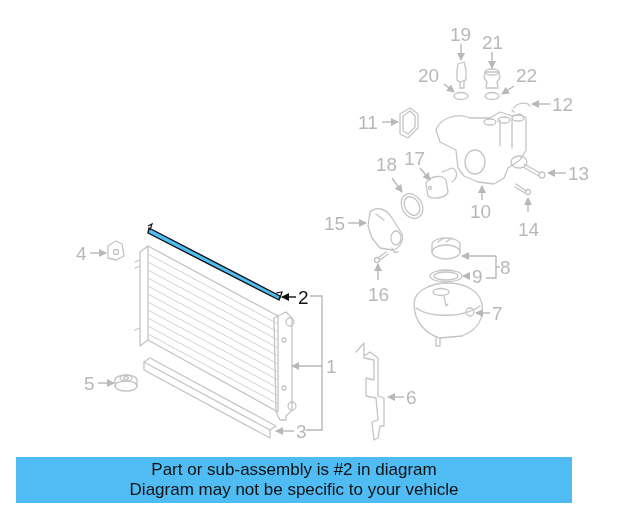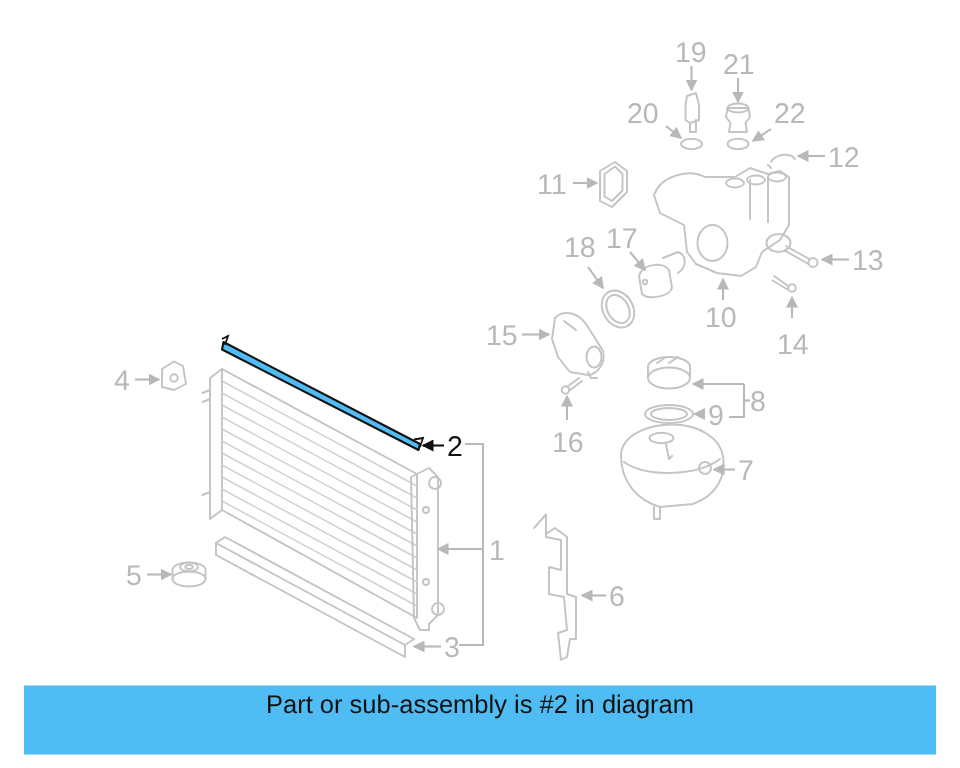--- a/index.html
+++ b/index.html
@@ -4,21 +4,21 @@
 <style>
   html, body { margin: 0; padding: 0; background: #ffffff; }
   body { width: 640px; height: 512px; position: relative; overflow: hidden; font-family: "Liberation Sans", sans-serif; }
   #diagram { position: absolute; left: 0; top: 0; width: 640px; height: 460px; }
   .lbl { font-family: "Liberation Sans", sans-serif; font-size: 19px; fill: #b8b8b8; }
   .lbl-hl { font-family: "Liberation Sans", sans-serif; font-size: 19px; fill: #111111; }
   .part { fill: none; stroke: #c4c4c4; stroke-width: 1.3; stroke-linejoin: round; stroke-linecap: round; }
   .partfill { fill: #ffffff; stroke: #c4c4c4; stroke-width: 1.3; stroke-linejoin: round; }
   .arrow { stroke: #b8b8b8; stroke-width: 1.4; fill: none; }
   .fin { stroke: #d0d0d0; stroke-width: 1; }
-  #banner { position: absolute; left: 16px; top: 457px; width: 608px; height: 46px; background: #4fbcf4; text-align: center; color: #111; font-size: 17px; line-height: 20px; padding-top: 3px; box-sizing: border-box; }
+  #banner { position: absolute; left: 16px; top: 457px; width: 556px; height: 46px; background: #4fbcf4; text-align: center; color: #111; font-size: 17px; line-height: 20px; padding-top: 3px; box-sizing: border-box; }
   #banner div { white-space: nowrap; }
 </style>
 </head>
 <body>
 
 <svg id="diagram" viewBox="0 0 640 460" xmlns="http://www.w3.org/2000/svg">
   <defs>
     <marker id="ah" markerWidth="8" markerHeight="8" refX="7" refY="4" orient="auto" markerUnits="userSpaceOnUse">
       <path d="M0,0 L8,4 L0,8 Z" fill="#b8b8b8"></path>
     </marker>
@@ -278,13 +278,14 @@
   </g>
 
   <g>
     <text class="lbl" x="516" y="82">22</text>
     <path class="arrow" d="M514,86 L502,94" marker-end="url(#ah)"></path>
   </g>
 </svg>
 
 <div id="banner">
   <div>Part or sub-assembly is #2 in diagram</div>
+  <div>Diagram may not be specific to your vehicle</div>
 </div>
 
 </body></html>

